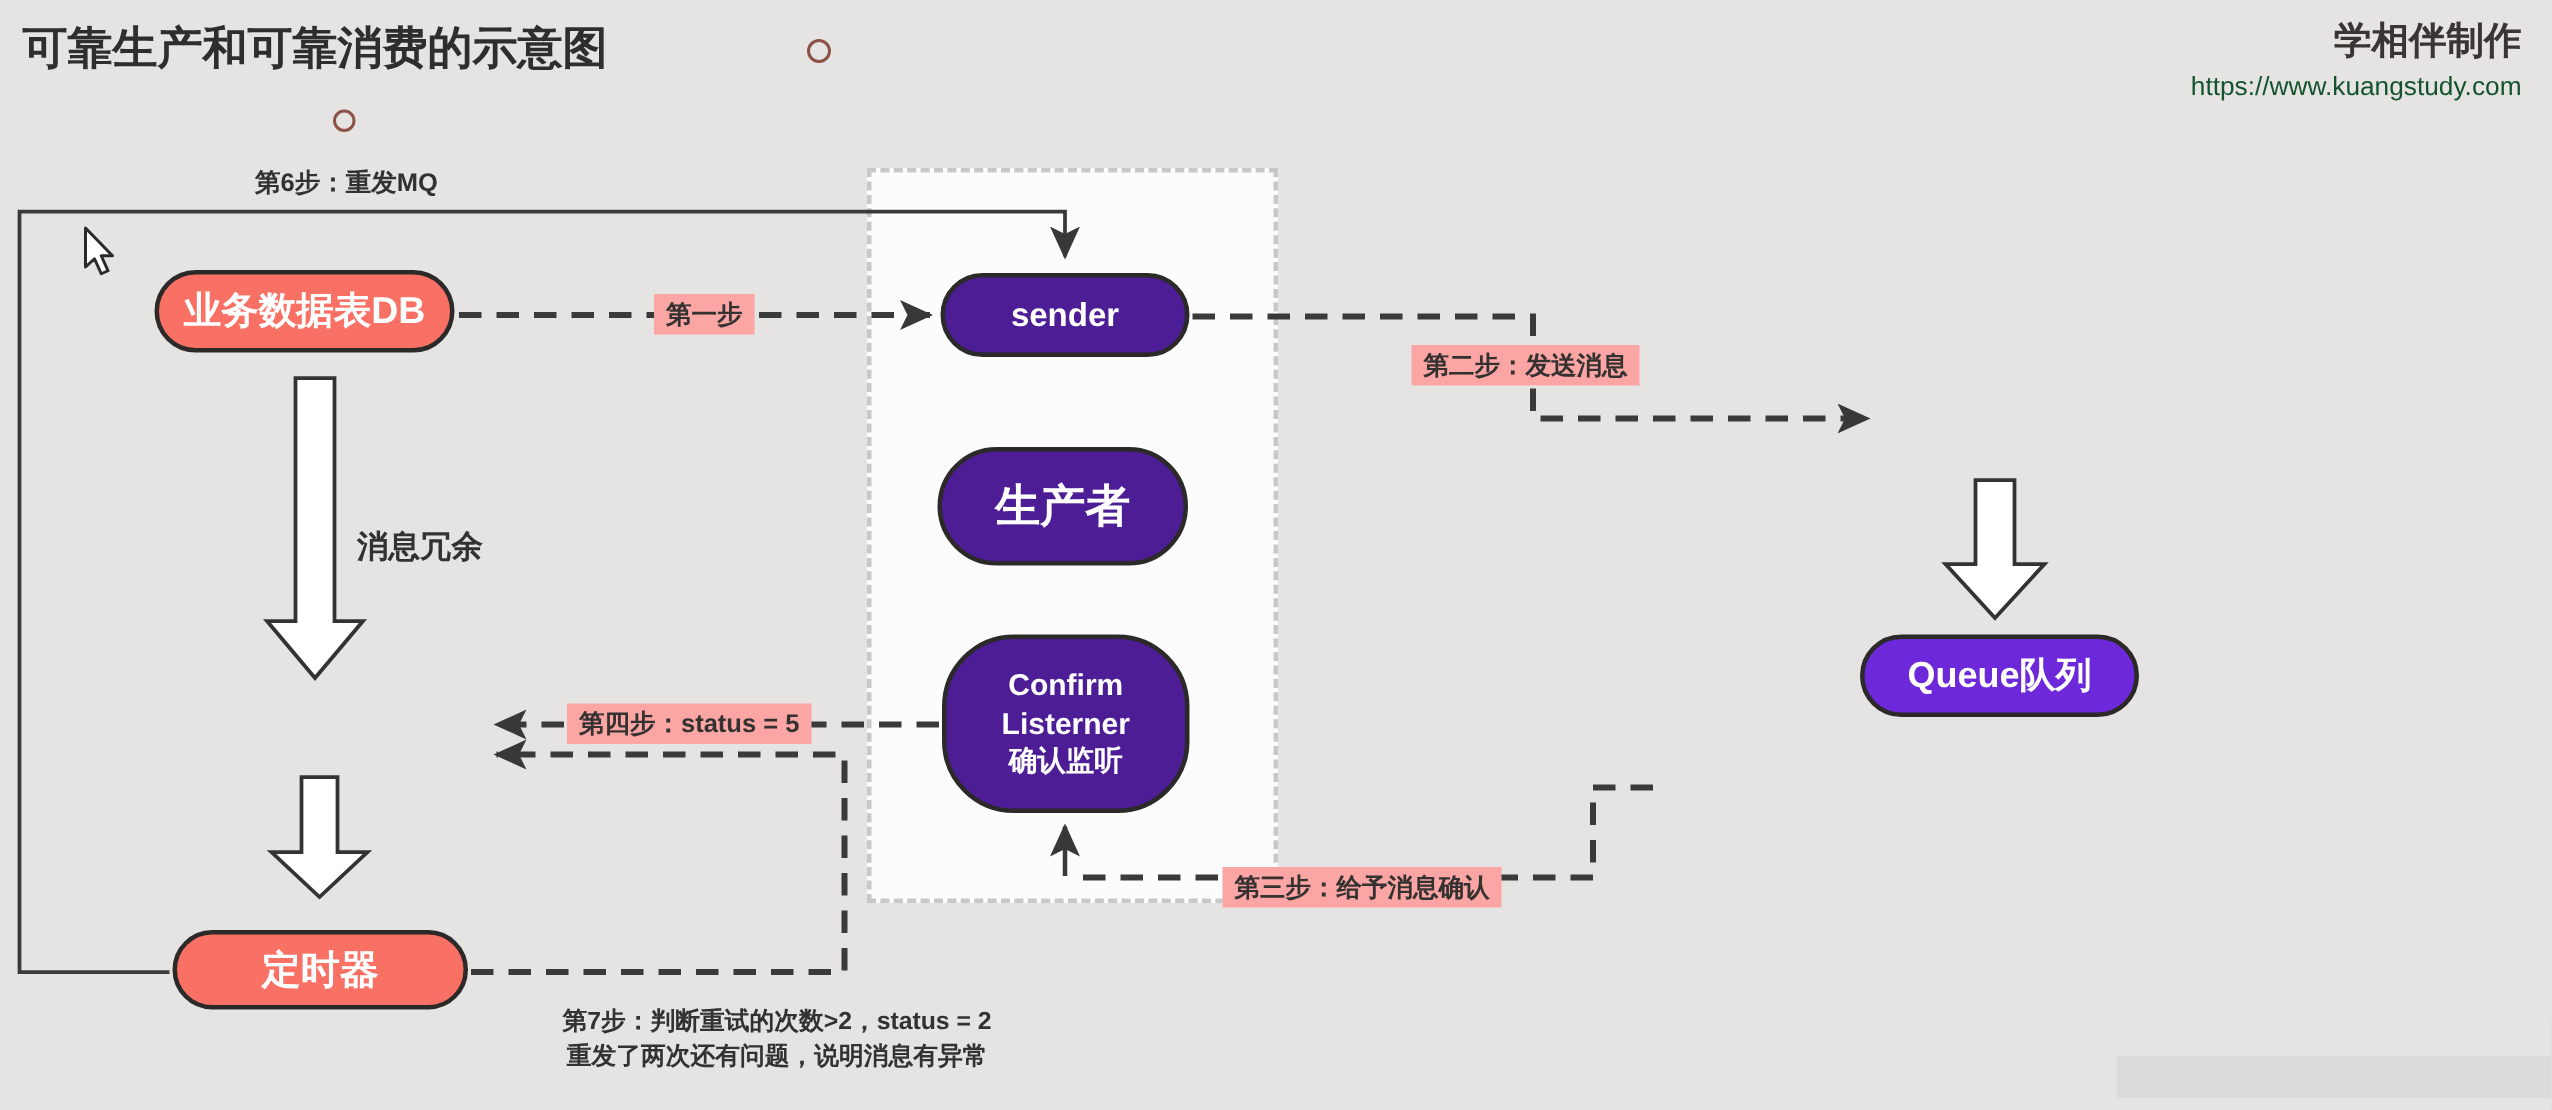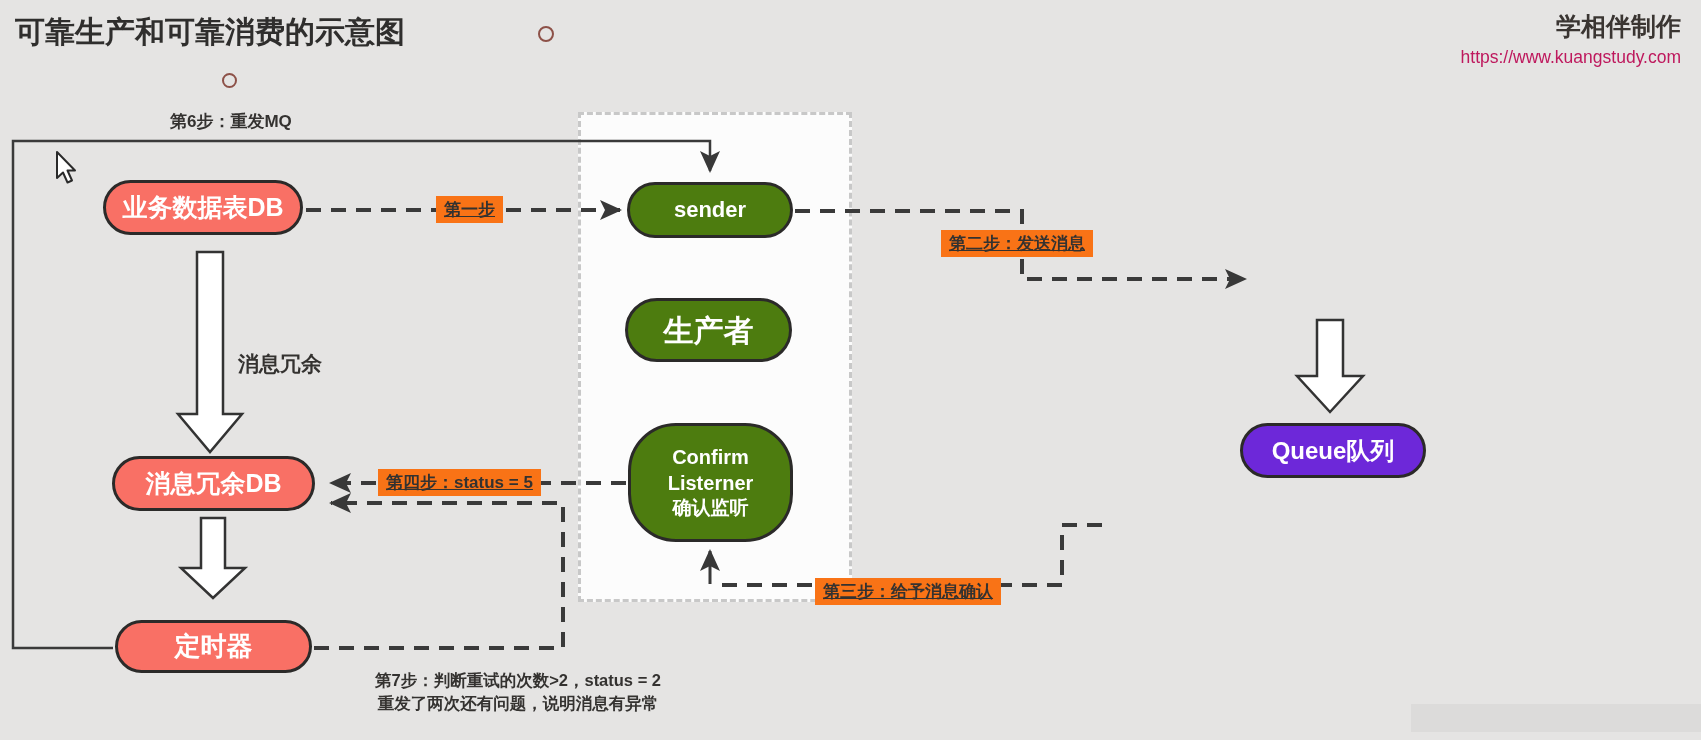--- a/index.html
+++ b/index.html
@@ -13,49 +13,49 @@
   .panel-title{margin-top:20px;text-align:center;font-size:22px;font-weight:bold;color:#343230;}
 
   
   .wires{position:absolute;left:0;top:0;z-index:2;}
 
   
   .node{position:absolute;display:flex;align-items:center;justify-content:center;
         border:3px solid #2b2a29;border-radius:30px;color:#fff;font-weight:bold;
         z-index:3;box-sizing:border-box;text-align:center;line-height:1.3;}
   .red{background:#f97065;}
-  .green{background:#4d7c0f;}
+  .green{background:#4c1d95;}
 
   .n-business{left:103px;top:180px;width:200px;height:55px;font-size:25px;}
   .n-redundancy{left:112px;top:456px;width:203px;height:55px;font-size:25px;}
   .n-timer{left:115px;top:620px;width:197px;height:53px;font-size:26px;}
   .n-sender{left:627px;top:182px;width:166px;height:56px;font-size:22px;}
-  .n-producer{left:625px;top:298px;width:167px;height:64px;font-size:30px;border-radius:40px;}
+  .n-producer{left:625px;top:298px;width:167px;height:79px;font-size:30px;border-radius:40px;}
   .n-confirm{left:628px;top:423px;width:165px;height:119px;font-size:20px;border-radius:48px;flex-direction:column;text-align:right;}
   .n-confirm .zh{font-size:19px;}
   .n-exchange{left:1253px;top:252px;width:165px;height:55px;font-size:22px;}
   .n-queue{left:1240px;top:423px;width:186px;height:55px;font-size:24px;background:#6d28d9;}
 
   
   .lbl{position:absolute;color:#343230;font-weight:bold;z-index:4;white-space:nowrap;}
-  .lbl.boxed{background:#f97316;padding:2px 8px;text-decoration:underline;}
+  .lbl.boxed{background:#fca5a5;padding:2px 8px;}
   .l-step6{left:170px;top:110px;font-size:17px;}
   .l-step1{left:436px;top:196px;font-size:17px;}
   .l-redundancy{left:238px;top:331px;font-size:21px;margin-top:19px;}
   .l-step4{left:378px;top:469px;font-size:17px;}
   .l-step5{left:158px;top:534px;font-size:16px;}
   .l-step7a{left:518px;top:670px;font-size:16.5px;transform:translateX(-50%);}
   .l-step7b{left:518px;top:693px;font-size:16.5px;transform:translateX(-50%);}
   .l-step2{left:941px;top:230px;font-size:17px;}
   .l-step3{left:815px;top:578px;font-size:17px;}
 
   
   .h-title{position:absolute;left:15px;top:12px;font-size:30px;font-weight:bold;color:#2f2e2d;z-index:4;}
   .h-credit{position:absolute;right:20px;top:10px;font-size:25px;font-weight:bold;color:#3a3532;z-index:4;}
-  .h-url{position:absolute;right:20px;top:47px;font-size:17.5px;color:#be185d;z-index:4;}
+  .h-url{position:absolute;right:20px;top:47px;font-size:17.5px;color:#14532d;z-index:4;}
 
   
   .ring{position:absolute;border:2px solid #8d5148;border-radius:50%;background:transparent;z-index:4;}
   .ring-a{left:222px;top:73px;width:11px;height:11px;}
   .ring-b{left:538px;top:26px;width:12px;height:12px;}
   .bottom-strip{position:absolute;left:1411px;top:704px;width:290px;height:28px;background:#dcdbda;z-index:1;}
 </style>
 </head>
 <body>
 
@@ -92,21 +92,20 @@
     <path d="M710,584 V551" fill="none" stroke="#3a3a3a" stroke-width="3" marker-end="url(#ah)"></path>
 
     <polygon points="197,252 223,252 223,414 242,414 210,452 178,414 197,414" fill="#ffffff" stroke="#333" stroke-width="2.5"></polygon>
     <polygon points="201,518 225,518 225,568 245,568 213,598 181,568 201,568" fill="#ffffff" stroke="#333" stroke-width="2.5"></polygon>
     <polygon points="1317,320 1343,320 1343,376 1363,376 1330,412 1297,376 1317,376" fill="#ffffff" stroke="#333" stroke-width="2.5"></polygon>
 
     <polygon points="57,152 57,178 63,172.5 67.5,182.5 72,180.5 67.5,170.5 75,170.5" fill="#ffffff" stroke="#2a2a2a" stroke-width="2" stroke-linejoin="round"></polygon>
   </svg>
 
   <div class="node red n-business">业务数据表DB</div>
-  <div class="node red n-redundancy">消息冗余DB</div>
   <div class="node red n-timer">定时器</div>
 
   <div class="node green n-sender">sender</div>
   <div class="node green n-producer">生产者</div>
   <div class="node green n-confirm">
     <span>Confirm</span>
     <span>Listerner</span>
     <span class="zh">确认监听</span>
   </div>
 

